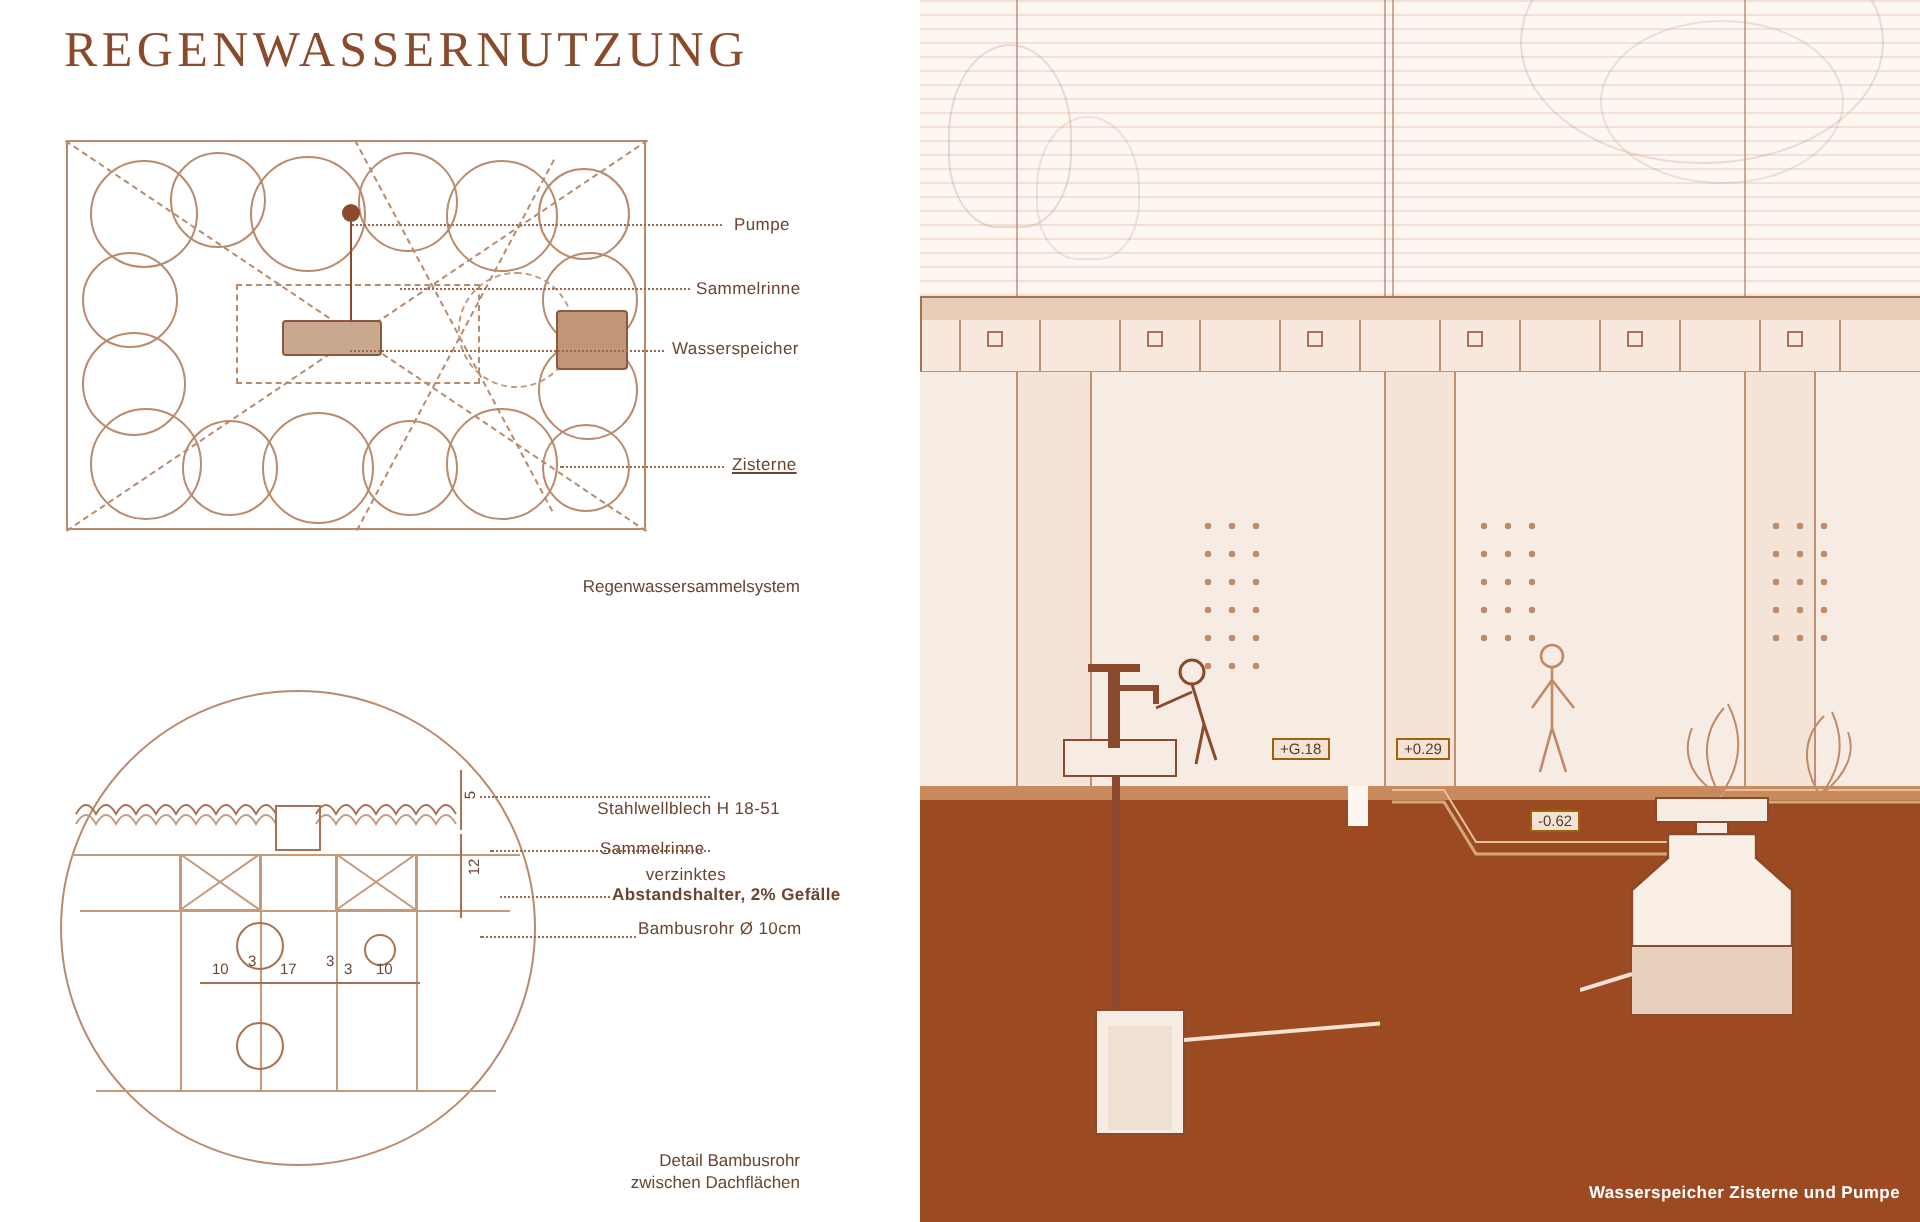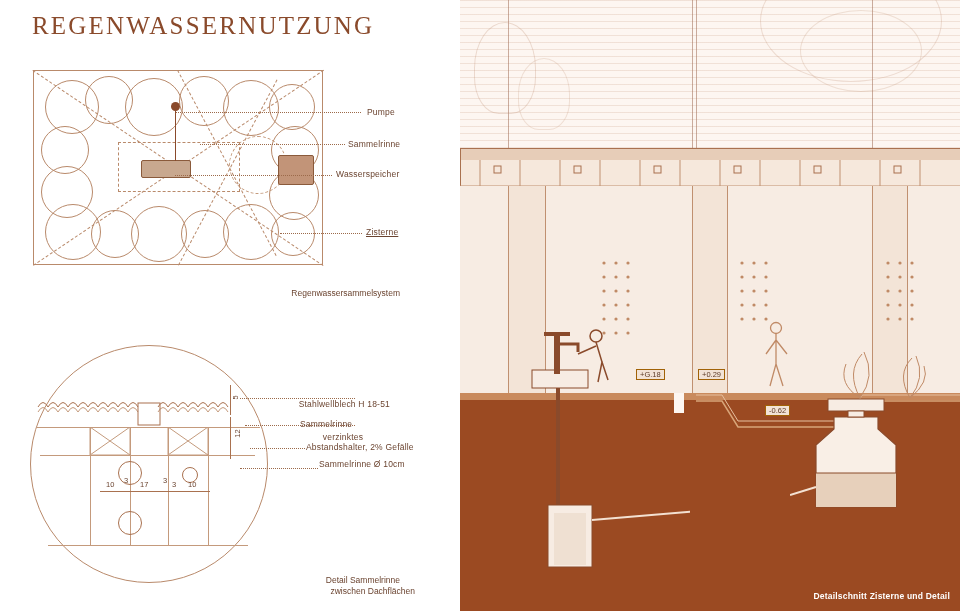--- a/index.html
+++ b/index.html
@@ -154,27 +154,27 @@
     </div>
 
     <div class="leader" style="left:240px;top:398px;width:115px;"></div>
     <div class="lbl" style="left:296px;top:388px;width:94px;text-align:center;margin-top:44px;">verzinktes</div>
     <div class="lbl" style="left:276px;top:399px;width:114px;text-align:right;">Stahlwellblech H 18-51</div>
 
     <div class="leader" style="left:245px;top:425px;width:110px;"></div>
     <div class="lbl" style="left:300px;top:419px;">Sammelrinne</div>
 
     <div class="leader" style="left:250px;top:448px;width:55px;"></div>
-    <div class="lbl" style="left:306px;top:442px;">Abstandshalter, 2% Gefälle</div>
+    <div class="lbl" style="left:306px;top:442px;font-weight:bold;">Abstandshalter, 2% Gefälle</div>
 
     <div class="leader" style="left:240px;top:468px;width:78px;"></div>
-    <div class="lbl" style="left:319px;top:459px;">Sammelrinne Ø 10cm</div>
-
-    <div class="cap" style="left:230px;top:575px;width:170px;">Detail Sammelrinne</div>
-    <div class="cap" style="left:245px;top:586px;width:170px;text-align:right;">zwischen Dachflächen</div>
+    <div class="lbl" style="left:319px;top:459px;">Bambusrohr Ø 10cm</div>
+
+    <div class="cap" style="left:230px;top:575px;width:170px;">Detail Bambusrohr</div>
+    <div class="cap" style="left:230px;top:586px;width:170px;text-align:right;">zwischen Dachflächen</div>
   </div>
 
   <div id="right">
     <div class="sky"></div>
 
     <div class="colv" style="left:48px;"></div>
     <div class="colv" style="left:232px;"></div>
     <div class="colv" style="left:236px;"></div>
     <div class="colv" style="left:412px;"></div>
 
@@ -302,16 +302,16 @@
       <g fill="none" stroke="#c08a66" stroke-width="1">
         <path d="M20 68 q-14 -26 2 -44 M20 68 q16 -22 4 -46 M20 68 q-22 -14 -14 -34"></path>
         <path d="M70 68 q-14 -24 2 -40 M70 68 q16 -20 6 -42 M70 68 q20 -16 14 -32"></path>
       </g>
     </svg>
 
     <div class="lvl" style="left:176px;top:369px;">+G.18</div>
     <div class="lvl" style="left:238px;top:369px;">+0.29</div>
     <div class="lvl" style="left:305px;top:405px;">-0.62</div>
 
-    <div class="rcap">Detailschnitt Zisterne und Detail</div>
+    <div class="rcap">Wasserspeicher Zisterne und Pumpe</div>
   </div>
 
 </div>
 
 </body></html>

